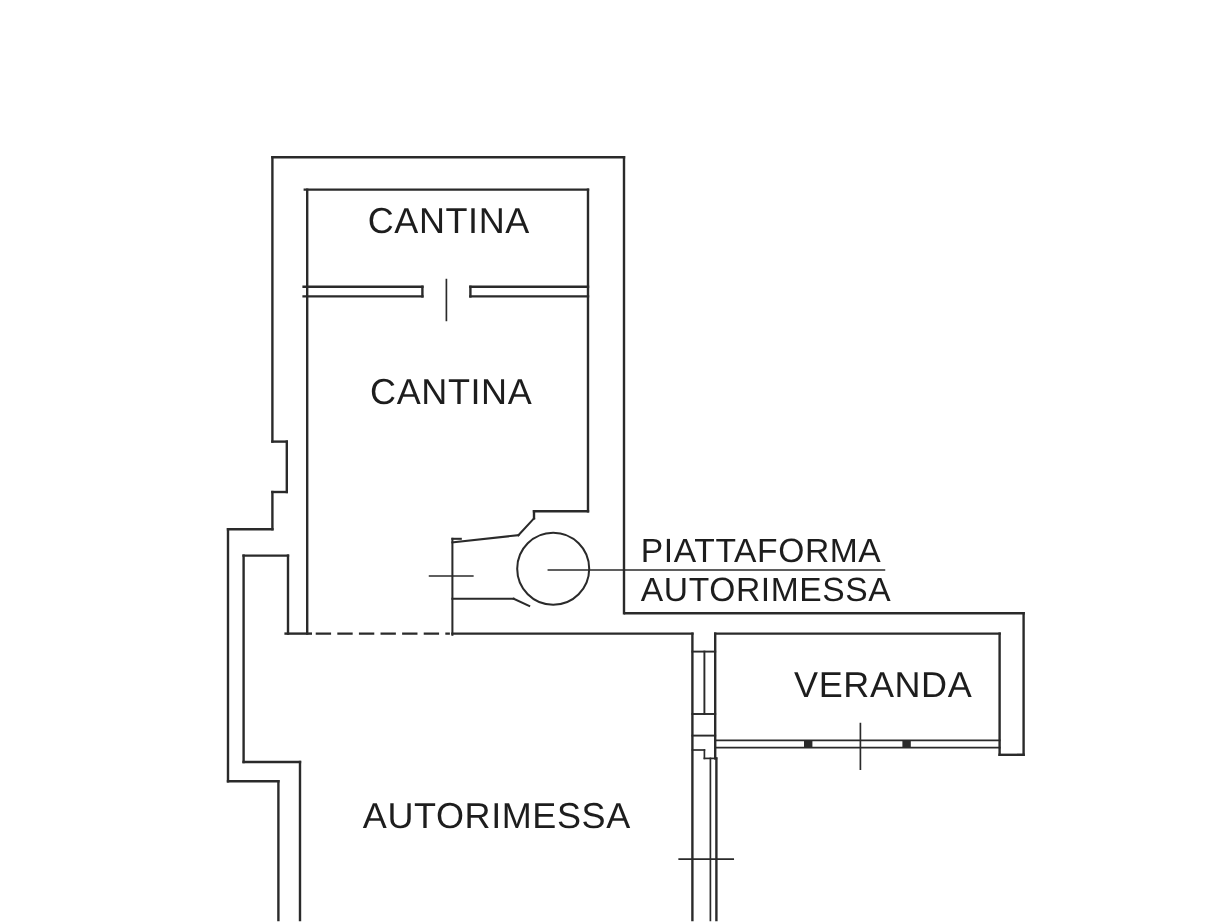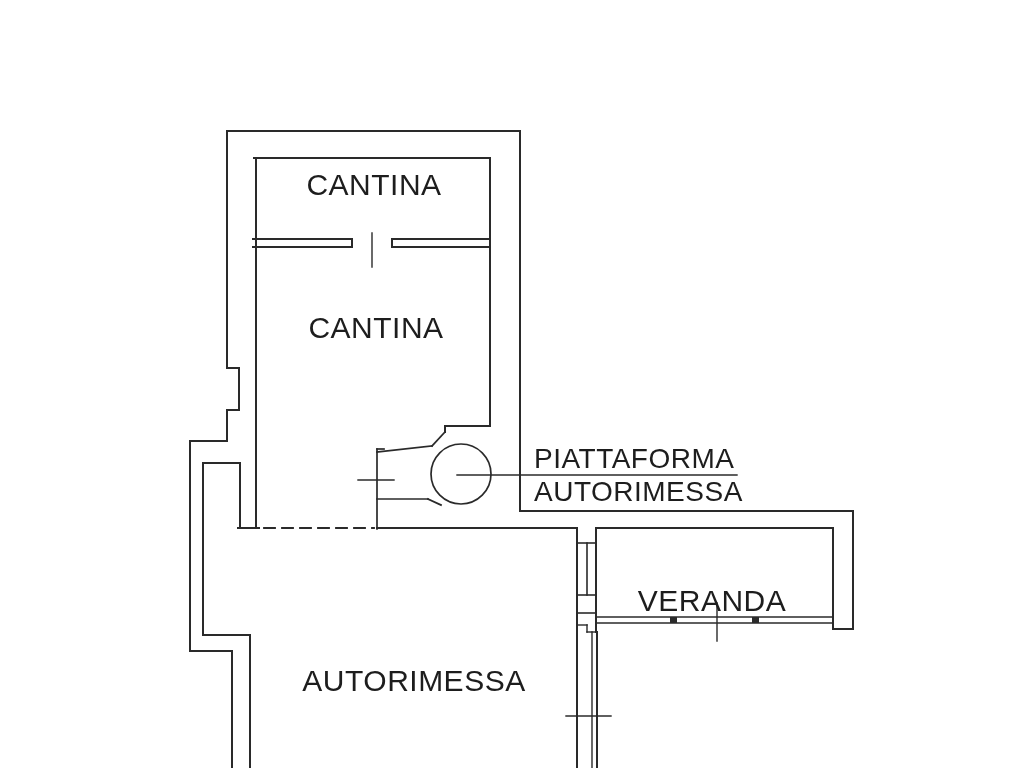--- a/index.html
+++ b/index.html
@@ -135,17 +135,17 @@
   </svg>
 
   <div class="plan-label" style="left: 374px; top: 185px;">CANTINA</div>
 
   <div class="plan-label" style="left: 376px; top: 328px;">CANTINA</div>
 
   <div class="plan-label callout left-aligned" style="left: 534px; top: 459px;">PIATTAFORMA</div>
 
   <div class="plan-label callout left-aligned" style="left: 534px; top: 492px;">AUTORIMESSA</div>
 
-  <div class="plan-label" style="left: 712px; top: 572px; margin-top: 29px;">VERANDA</div>
+  <div class="plan-label" style="left: 736px; top: 572px;">VERANDA</div>
 
   <div class="plan-label" style="left: 414px; top: 681px;">AUTORIMESSA</div>
 
 </div>
 
 </body></html>

